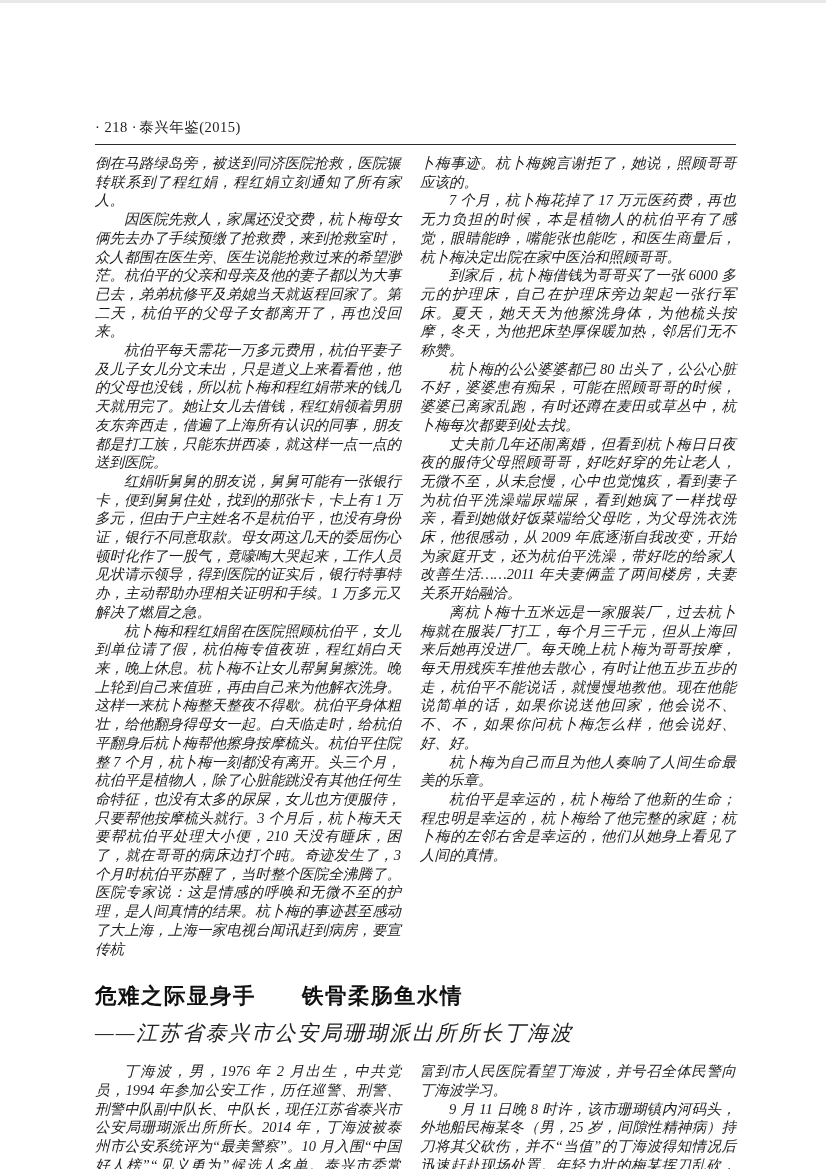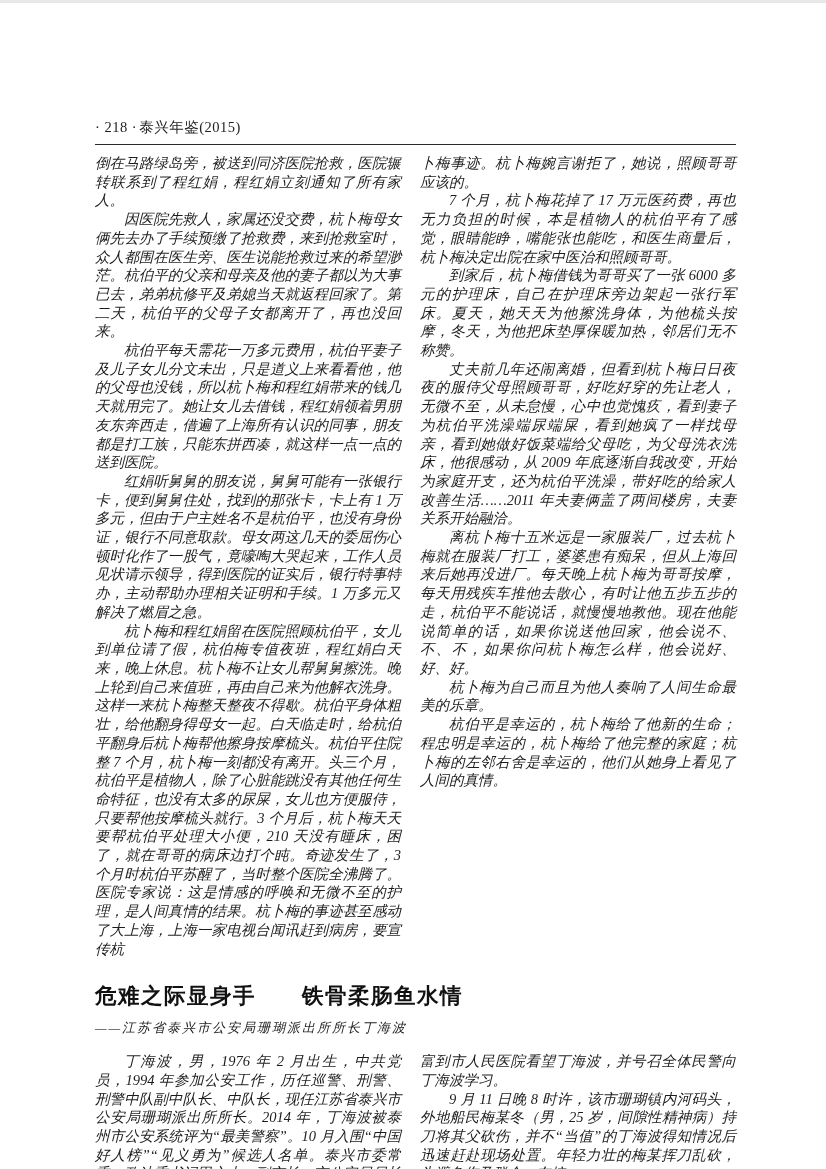--- a/index.html
+++ b/index.html
@@ -66,21 +66,21 @@
     margin: 0;
     font-family: "Liberation Sans", "DejaVu Sans", sans-serif;
     font-weight: 700;
     font-size: 21.5px;
     letter-spacing: 1.5px;
     color: #111;
   }
   .article-subtitle {
     margin-top: 9px;
     font-style: italic;
-    font-size: 13px;
+    font-size: 21px;
     letter-spacing: 2px;
     color: #222;
   }
   .columns.second {
     margin-top: 15px;
   }
 </style>
 </head>
 <body>
 
@@ -97,22 +97,23 @@
           <p class="para">倒在马路绿岛旁，被送到同济医院抢救，医院辗转联系到了程红娟，程红娟立刻通知了所有家人。</p>
           <p class="para indent">因医院先救人，家属还没交费，杭卜梅母女俩先去办了手续预缴了抢救费，来到抢救室时，众人都围在医生旁、医生说能抢救过来的希望渺茫。杭伯平的父亲和母亲及他的妻子都以为大事已去，弟弟杭修平及弟媳当天就返程回家了。第二天，杭伯平的父母子女都离开了，再也没回来。</p>
           <p class="para indent">杭伯平每天需花一万多元费用，杭伯平妻子及儿子女儿分文未出，只是道义上来看看他，他的父母也没钱，所以杭卜梅和程红娟带来的钱几天就用完了。她让女儿去借钱，程红娟领着男朋友东奔西走，借遍了上海所有认识的同事，朋友都是打工族，只能东拼西凑，就这样一点一点的送到医院。</p>
           <p class="para indent">红娟听舅舅的朋友说，舅舅可能有一张银行卡，便到舅舅住处，找到的那张卡，卡上有 1 万多元，但由于户主姓名不是杭伯平，也没有身份证，银行不同意取款。母女两这几天的委屈伤心顿时化作了一股气，竟嚎啕大哭起来，工作人员见状请示领导，得到医院的证实后，银行特事特办，主动帮助办理相关证明和手续。1 万多元又解决了燃眉之急。</p>
           <p class="para indent">杭卜梅和程红娟留在医院照顾杭伯平，女儿到单位请了假，杭伯梅专值夜班，程红娟白天来，晚上休息。杭卜梅不让女儿帮舅舅擦洗。晚上轮到自己来值班，再由自己来为他解衣洗身。这样一来杭卜梅整天整夜不得歇。杭伯平身体粗壮，给他翻身得母女一起。白天临走时，给杭伯平翻身后杭卜梅帮他擦身按摩梳头。杭伯平住院整 7 个月，杭卜梅一刻都没有离开。头三个月，杭伯平是植物人，除了心脏能跳没有其他任何生命特征，也没有太多的尿屎，女儿也方便服侍，只要帮他按摩梳头就行。3 个月后，杭卜梅天天要帮杭伯平处理大小便，210 天没有睡床，困了，就在哥哥的病床边打个盹。奇迹发生了，3 个月时杭伯平苏醒了，当时整个医院全沸腾了。医院专家说：这是情感的呼唤和无微不至的护理，是人间真情的结果。杭卜梅的事迹甚至感动了大上海，上海一家电视台闻讯赶到病房，要宣传杭</p>
         </div>
       <div class="col col-right">
           <p class="para">卜梅事迹。杭卜梅婉言谢拒了，她说，照顾哥哥应该的。</p>
           <p class="para indent">7 个月，杭卜梅花掉了 17 万元医药费，再也无力负担的时候，本是植物人的杭伯平有了感觉，眼睛能睁，嘴能张也能吃，和医生商量后，杭卜梅决定出院在家中医治和照顾哥哥。</p>
           <p class="para indent">到家后，杭卜梅借钱为哥哥买了一张 6000 多元的护理床，自己在护理床旁边架起一张行军床。夏天，她天天为他擦洗身体，为他梳头按摩，冬天，为他把床垫厚保暖加热，邻居们无不称赞。</p>
+          <p class="para indent">杭卜梅的公公婆婆都已 80 出头了，公公心脏不好，婆婆患有痴呆，可能在照顾哥哥的时候，婆婆已离家乱跑，有时还蹲在麦田或草丛中，杭卜梅每次都要到处去找。</p>
           <p class="para indent">丈夫前几年还闹离婚，但看到杭卜梅日日夜夜的服侍父母照顾哥哥，好吃好穿的先让老人，无微不至，从未怠慢，心中也觉愧疚，看到妻子为杭伯平洗澡端尿端屎，看到她疯了一样找母亲，看到她做好饭菜端给父母吃，为父母洗衣洗床，他很感动，从 2009 年底逐渐自我改变，开始为家庭开支，还为杭伯平洗澡，带好吃的给家人改善生活……2011 年夫妻俩盖了两间楼房，夫妻关系开始融洽。</p>
-          <p class="para indent">离杭卜梅十五米远是一家服装厂，过去杭卜梅就在服装厂打工，婆婆患有痴呆，但从上海回来后她再没进厂。每天晚上杭卜梅为哥哥按摩，每天用残疾车推他去散心，有时让他五步五步的走，杭伯平不能说话，就慢慢地教他。现在他能说简单的话，如果你说送他回家，他会说不、不、不，如果你问杭卜梅怎么样，他会说好、好、好。</p>
+          <p class="para indent">离杭卜梅十五米远是一家服装厂，过去杭卜梅就在服装厂打工，每个月三千元，但从上海回来后她再没进厂。每天晚上杭卜梅为哥哥按摩，每天用残疾车推他去散心，有时让他五步五步的走，杭伯平不能说话，就慢慢地教他。现在他能说简单的话，如果你说送他回家，他会说不、不、不，如果你问杭卜梅怎么样，他会说好、好、好。</p>
           <p class="para indent">杭卜梅为自己而且为他人奏响了人间生命最美的乐章。</p>
           <p class="para indent">杭伯平是幸运的，杭卜梅给了他新的生命；程忠明是幸运的，杭卜梅给了他完整的家庭；杭卜梅的左邻右舍是幸运的，他们从她身上看见了人间的真情。</p>
         </div>
     </div>
 
     <div class="title-block">
       <h2 class="article-title">危难之际显身手　　铁骨柔肠鱼水情</h2>
       <div class="article-subtitle">——江苏省泰兴市公安局珊瑚派出所所长丁海波</div>
     </div>
 

